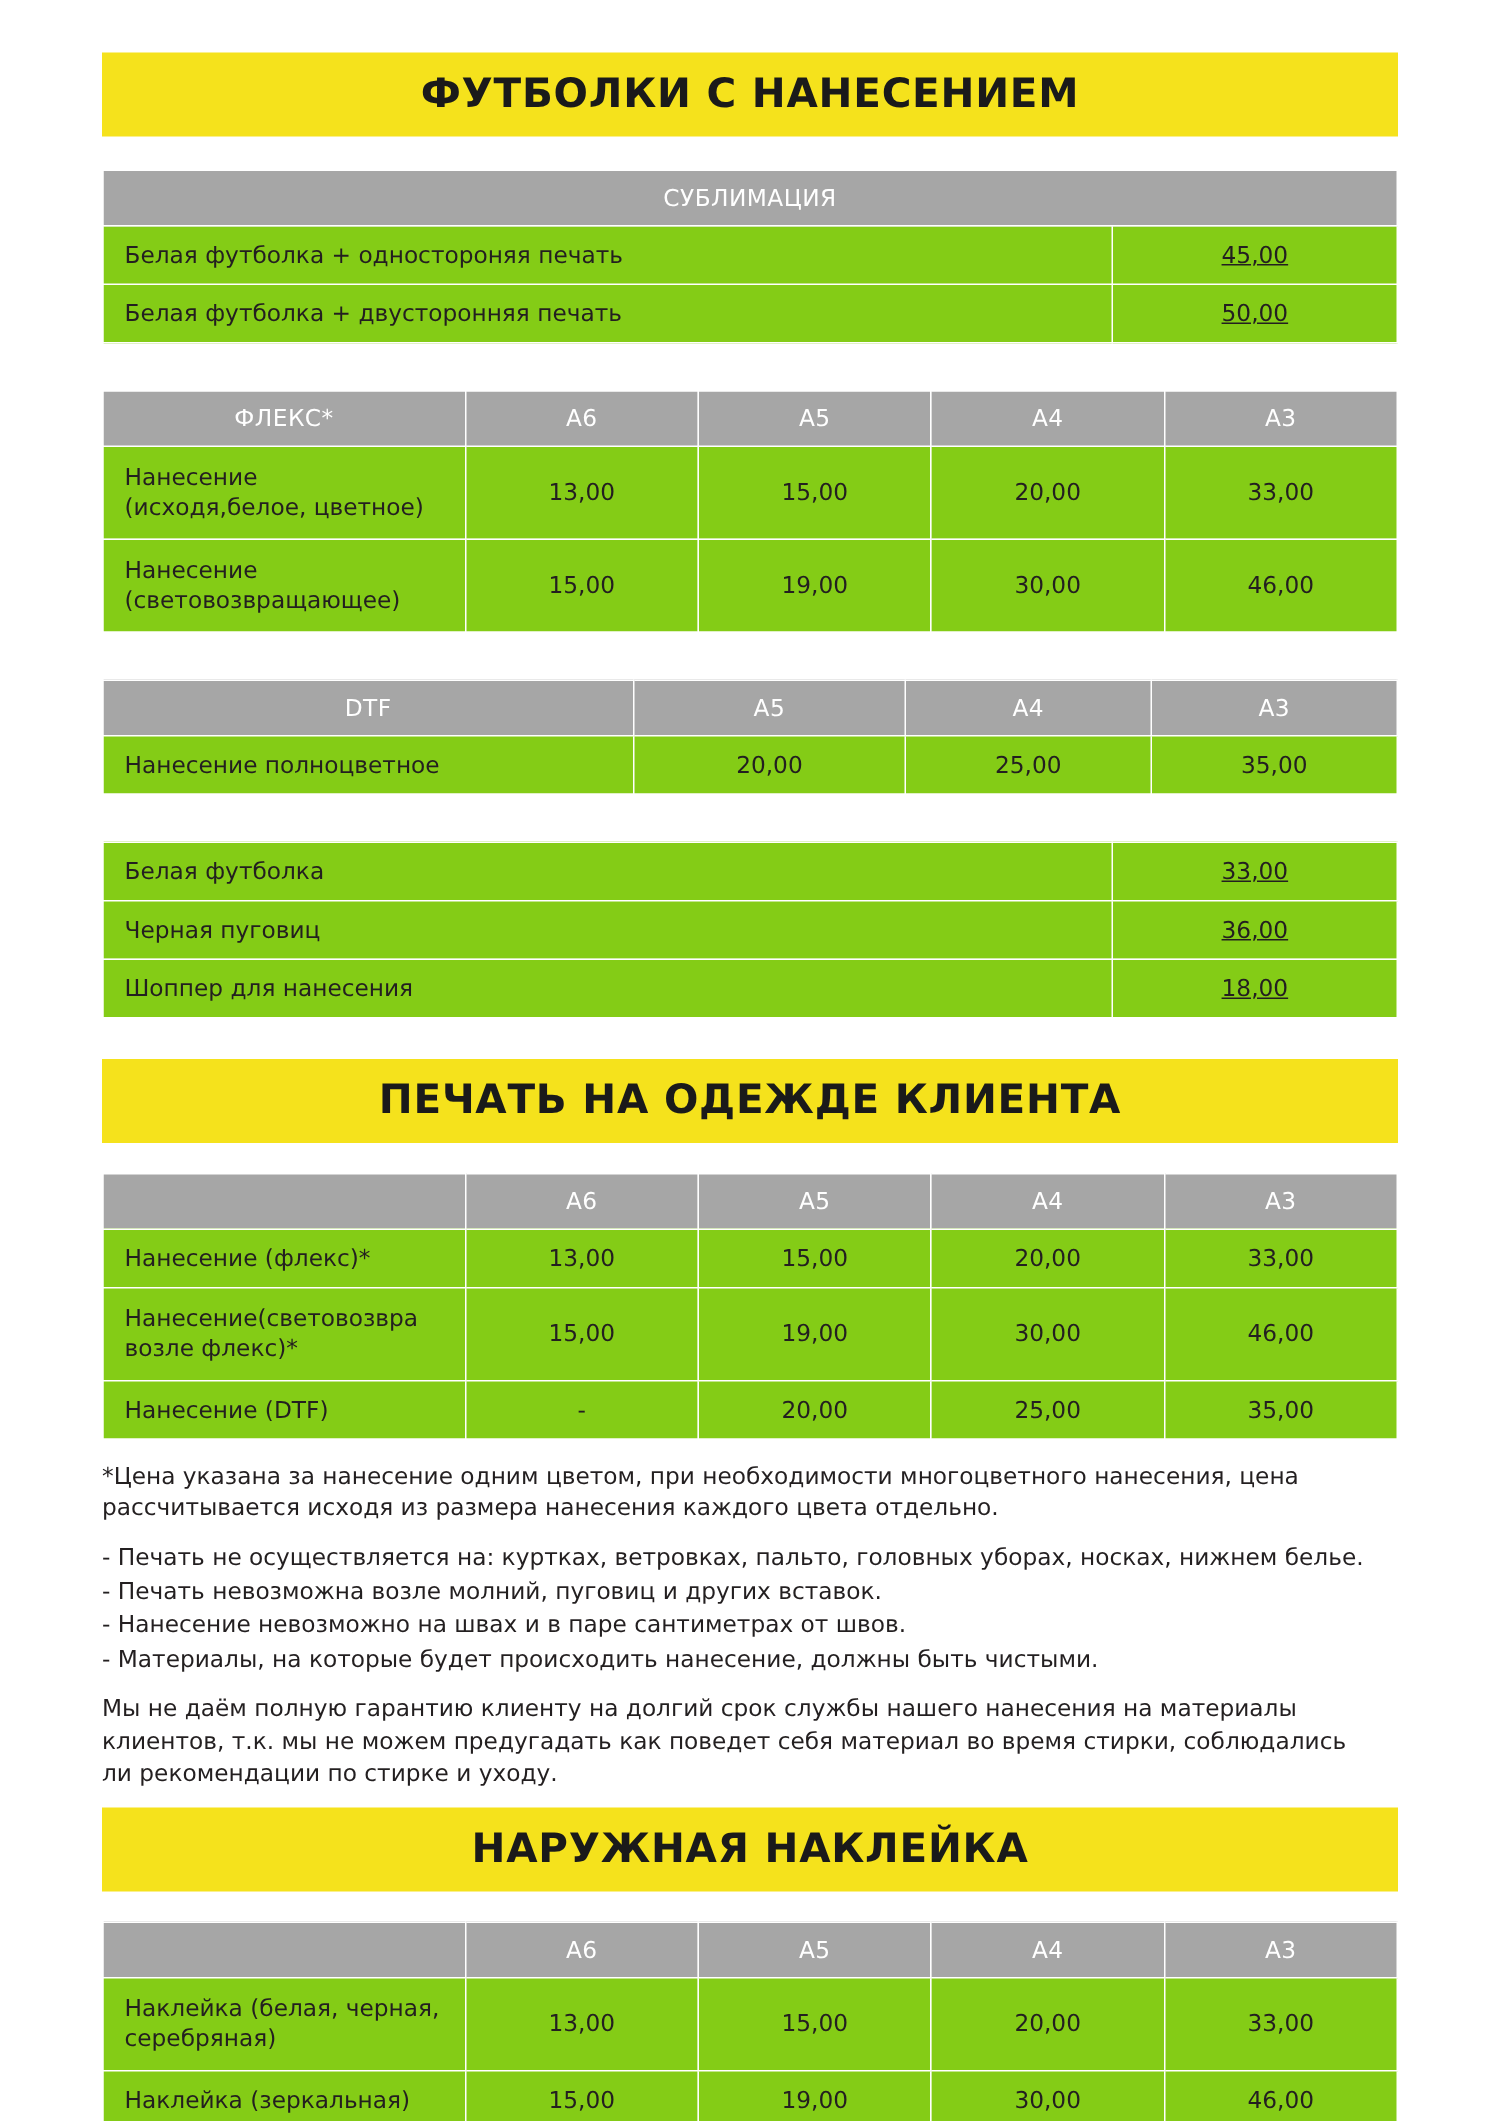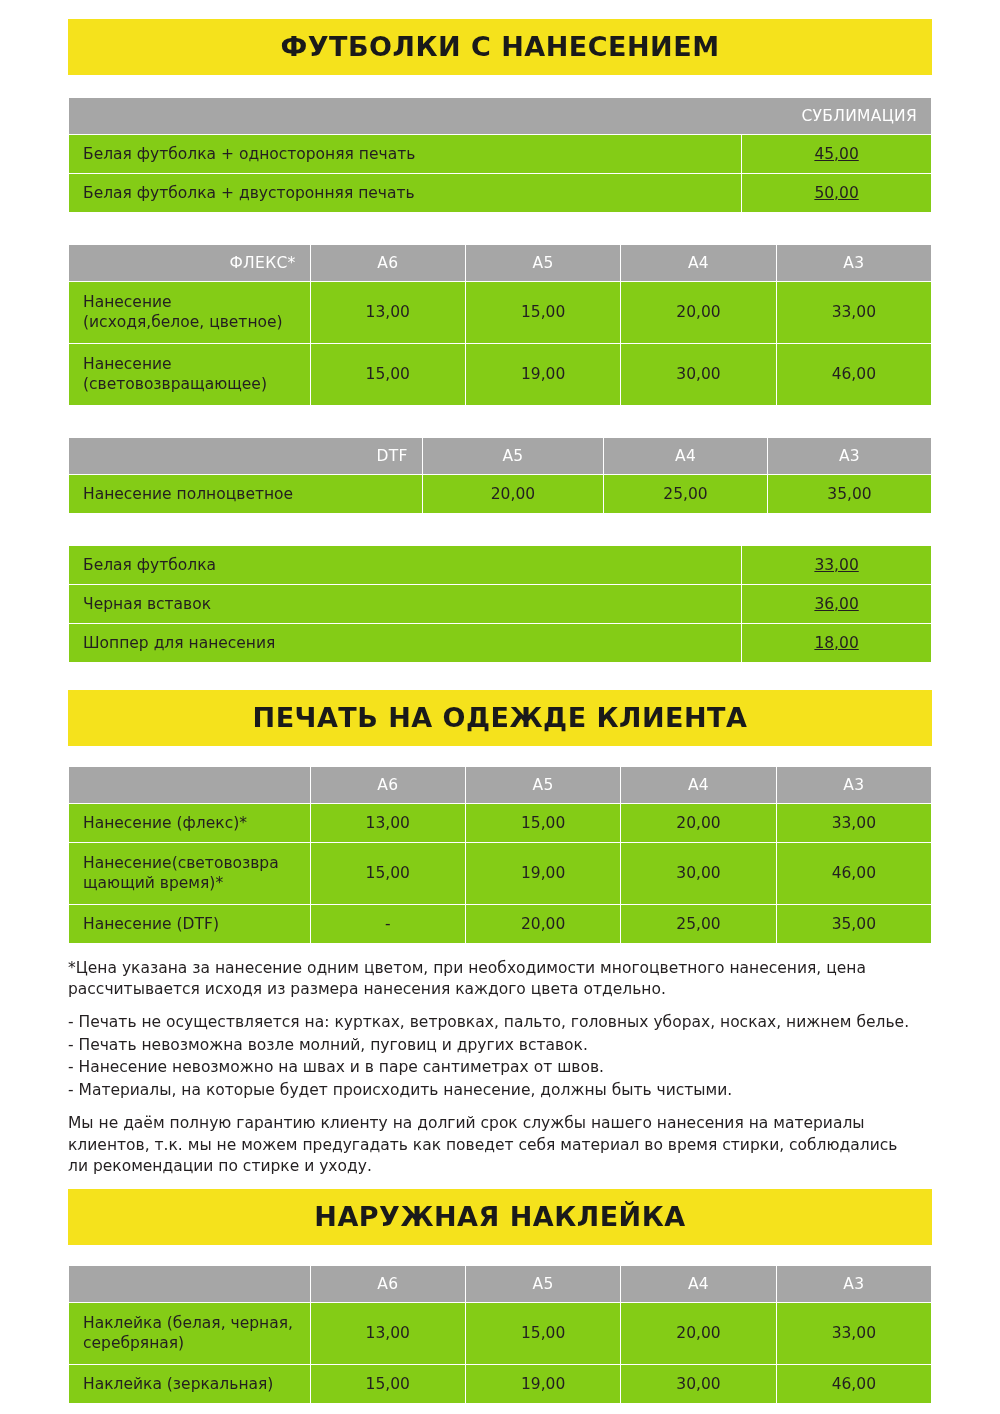--- a/index.html
+++ b/index.html
@@ -16,41 +16,41 @@
   .banner{
     background:#f5e21c;
     text-align:center;
     font-weight:bold;
     font-size:27px;
     letter-spacing:.5px;
     color:#1a1a1a;
     padding:12px 0 13px 0;
     box-sizing:border-box;
   }
-  .banner.first{margin-top:19px;}
+  .banner.first{margin-top:35px;}
 
   
   table{border-collapse:collapse;width:100%;table-layout:fixed;}
   .tbl{margin-top:22px;}
   .tbl td,.tbl th{
     border:1px solid #ffffff;
     font-size:15.5px;
     font-weight:normal;
     padding:10px 14px;
     box-sizing:border-box;
   }
   .hdr td{
     background:#a6a6a6;
     color:#ffffff;
     font-size:15.5px;
     padding:9px 14px;
     letter-spacing:.3px;
     text-align:center;
   }
-  .hdr td.lbl{text-align:right;margin-top:23px;}
+  .hdr td.lbl{text-align:center;margin-top:23px;}
   .row td{background:#84cc16;color:#231f20;}
   .row td.lbl{text-align:left;}
   .row td.val{text-align:center;}
   .row td.price{text-align:center;text-decoration:underline;}
   .two-line{line-height:1.32;}
 
   .gap{height:13px;}
 
   
   .notes{margin-top:14px;font-size:15.5px;line-height:1.4;color:#231f20;}
@@ -157,21 +157,21 @@
     <colgroup>
         <col style="width:78%">
         <col style="width:22%">
       </colgroup>
     <tbody>
       <tr class="row">
         <td class="lbl">Белая футболка</td>
         <td class="price">33,00</td>
       </tr>
       <tr class="row">
-        <td class="lbl">Черная вставок</td>
+        <td class="lbl">Черная пуговиц</td>
         <td class="price">36,00</td>
       </tr>
       <tr class="row">
         <td class="lbl">Шоппер для нанесения</td>
         <td class="price">18,00</td>
       </tr>
     </tbody>
   </table>
 
   <div class="banner" style="margin-top:27px;">ПЕЧАТЬ НА ОДЕЖДЕ КЛИЕНТА</div>
@@ -195,21 +195,21 @@
       <tr class="row">
         <td class="lbl">Нанесение  (флекс)*</td>
         <td class="val">13,00</td>
         <td class="val">15,00</td>
         <td class="val">20,00</td>
         <td class="val">33,00</td>
       </tr>
       <tr class="row">
         <td class="lbl two-line">
           <span>Нанесение(световозвра</span><br>
-          <span>щающий время)*</span>
+          <span>возле флекс)*</span>
         </td>
         <td class="val">15,00</td>
         <td class="val">19,00</td>
         <td class="val">30,00</td>
         <td class="val">46,00</td>
       </tr>
       <tr class="row">
         <td class="lbl">Нанесение  (DTF)</td>
         <td class="val">-</td>
         <td class="val">20,00</td>

